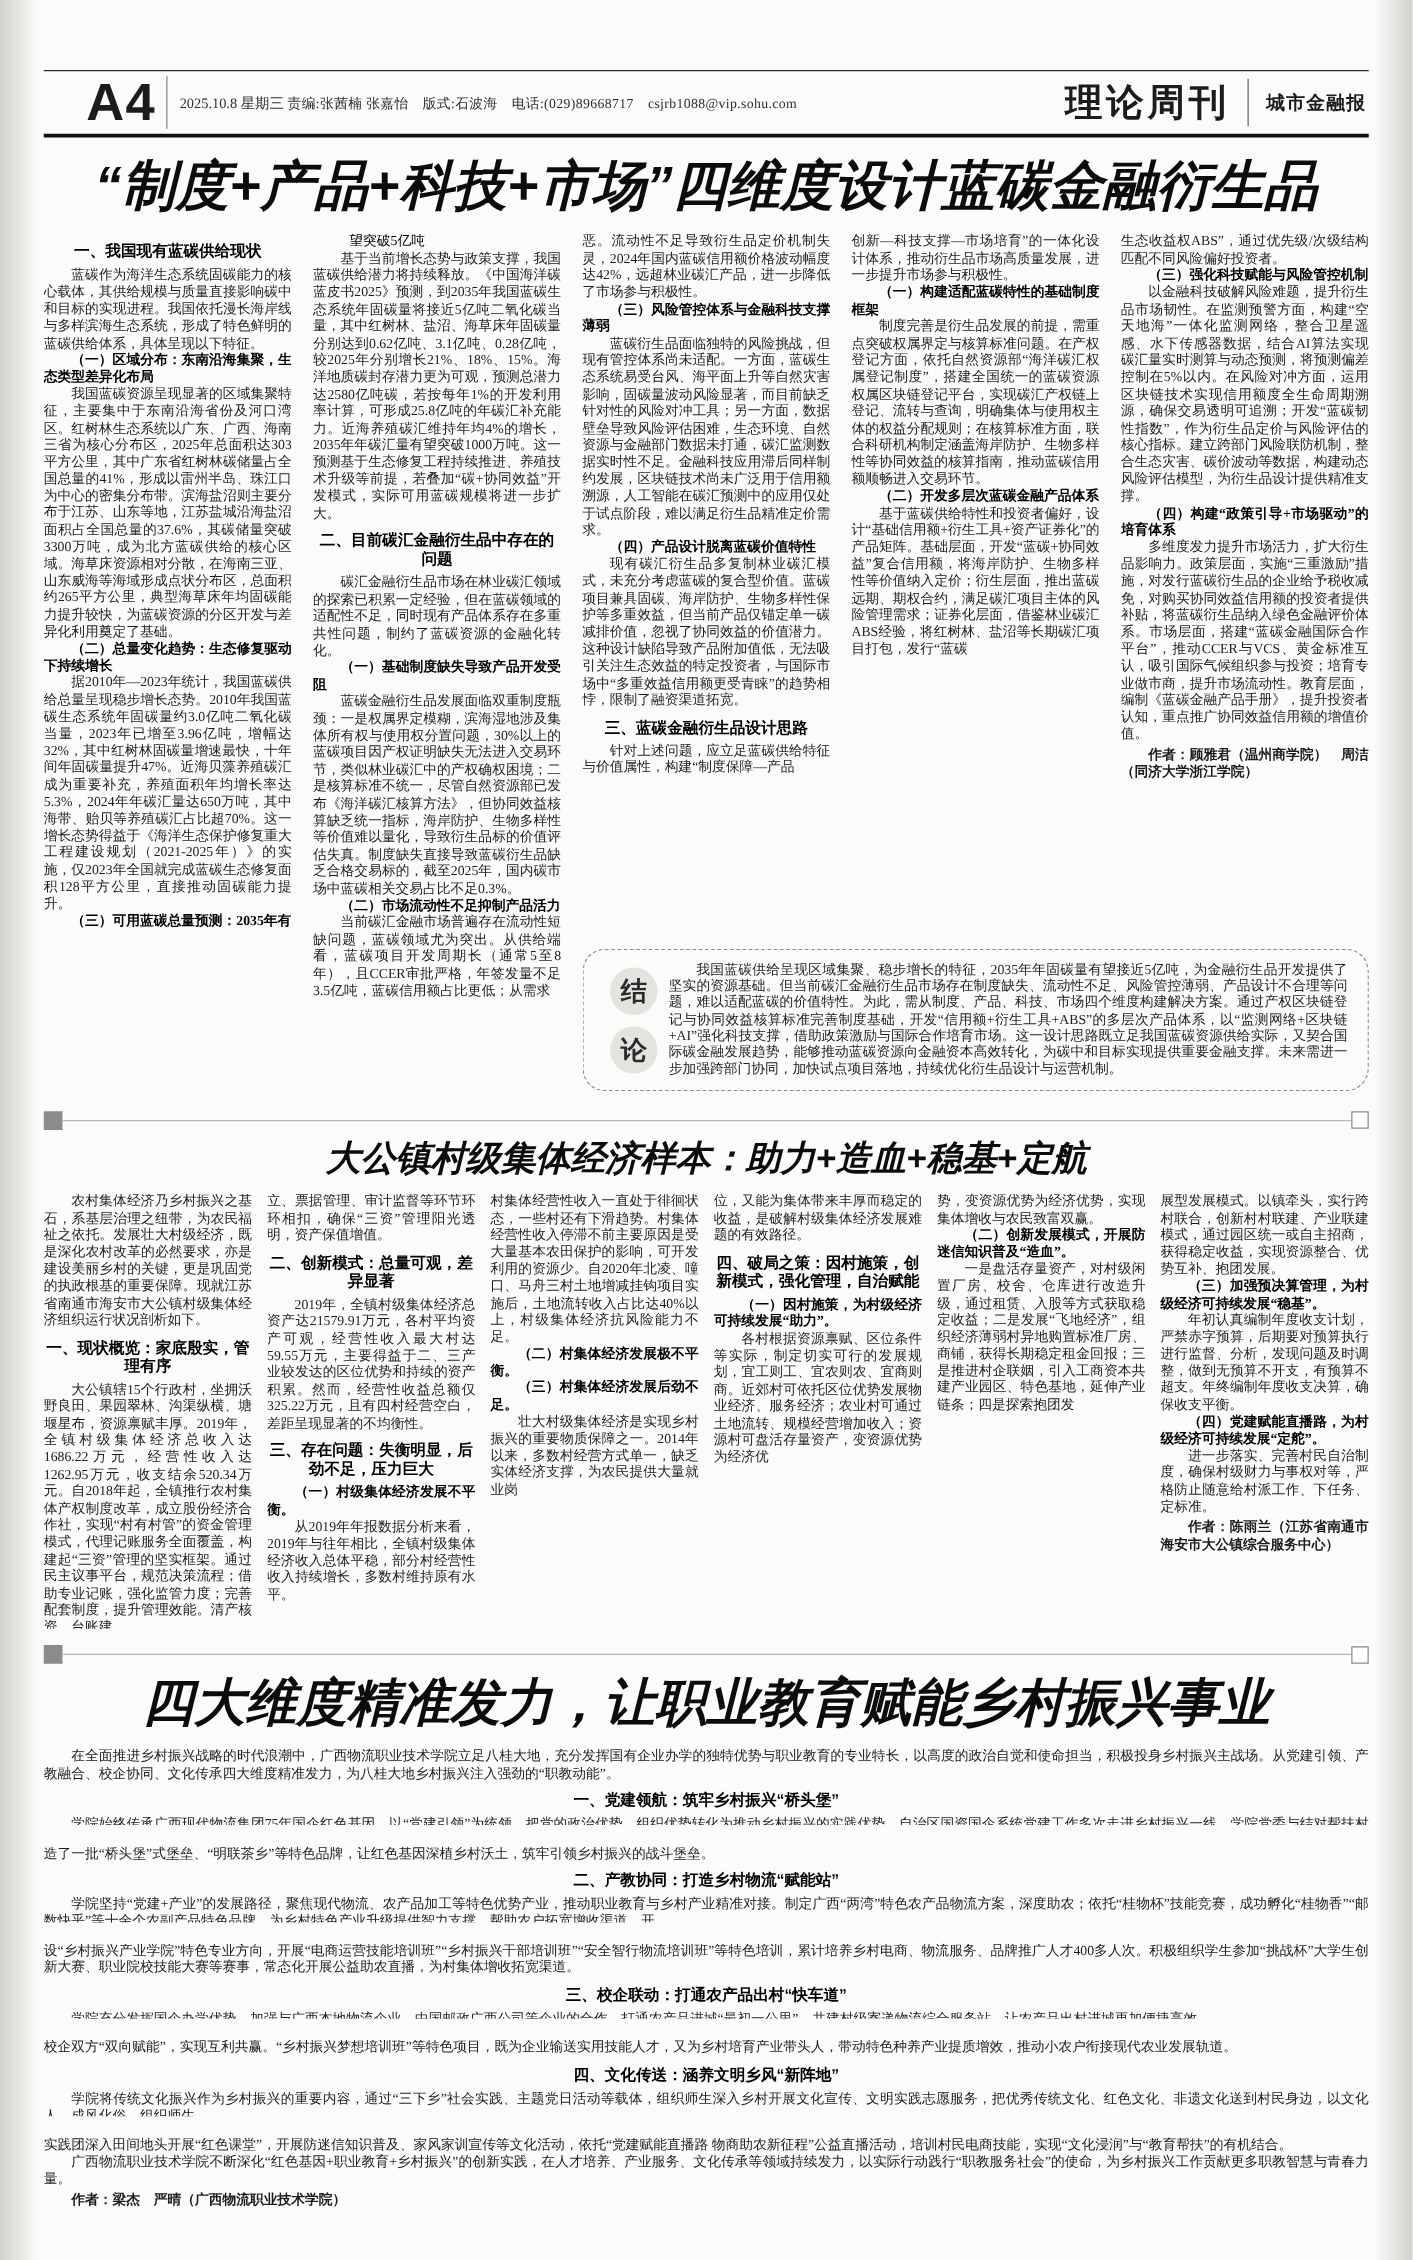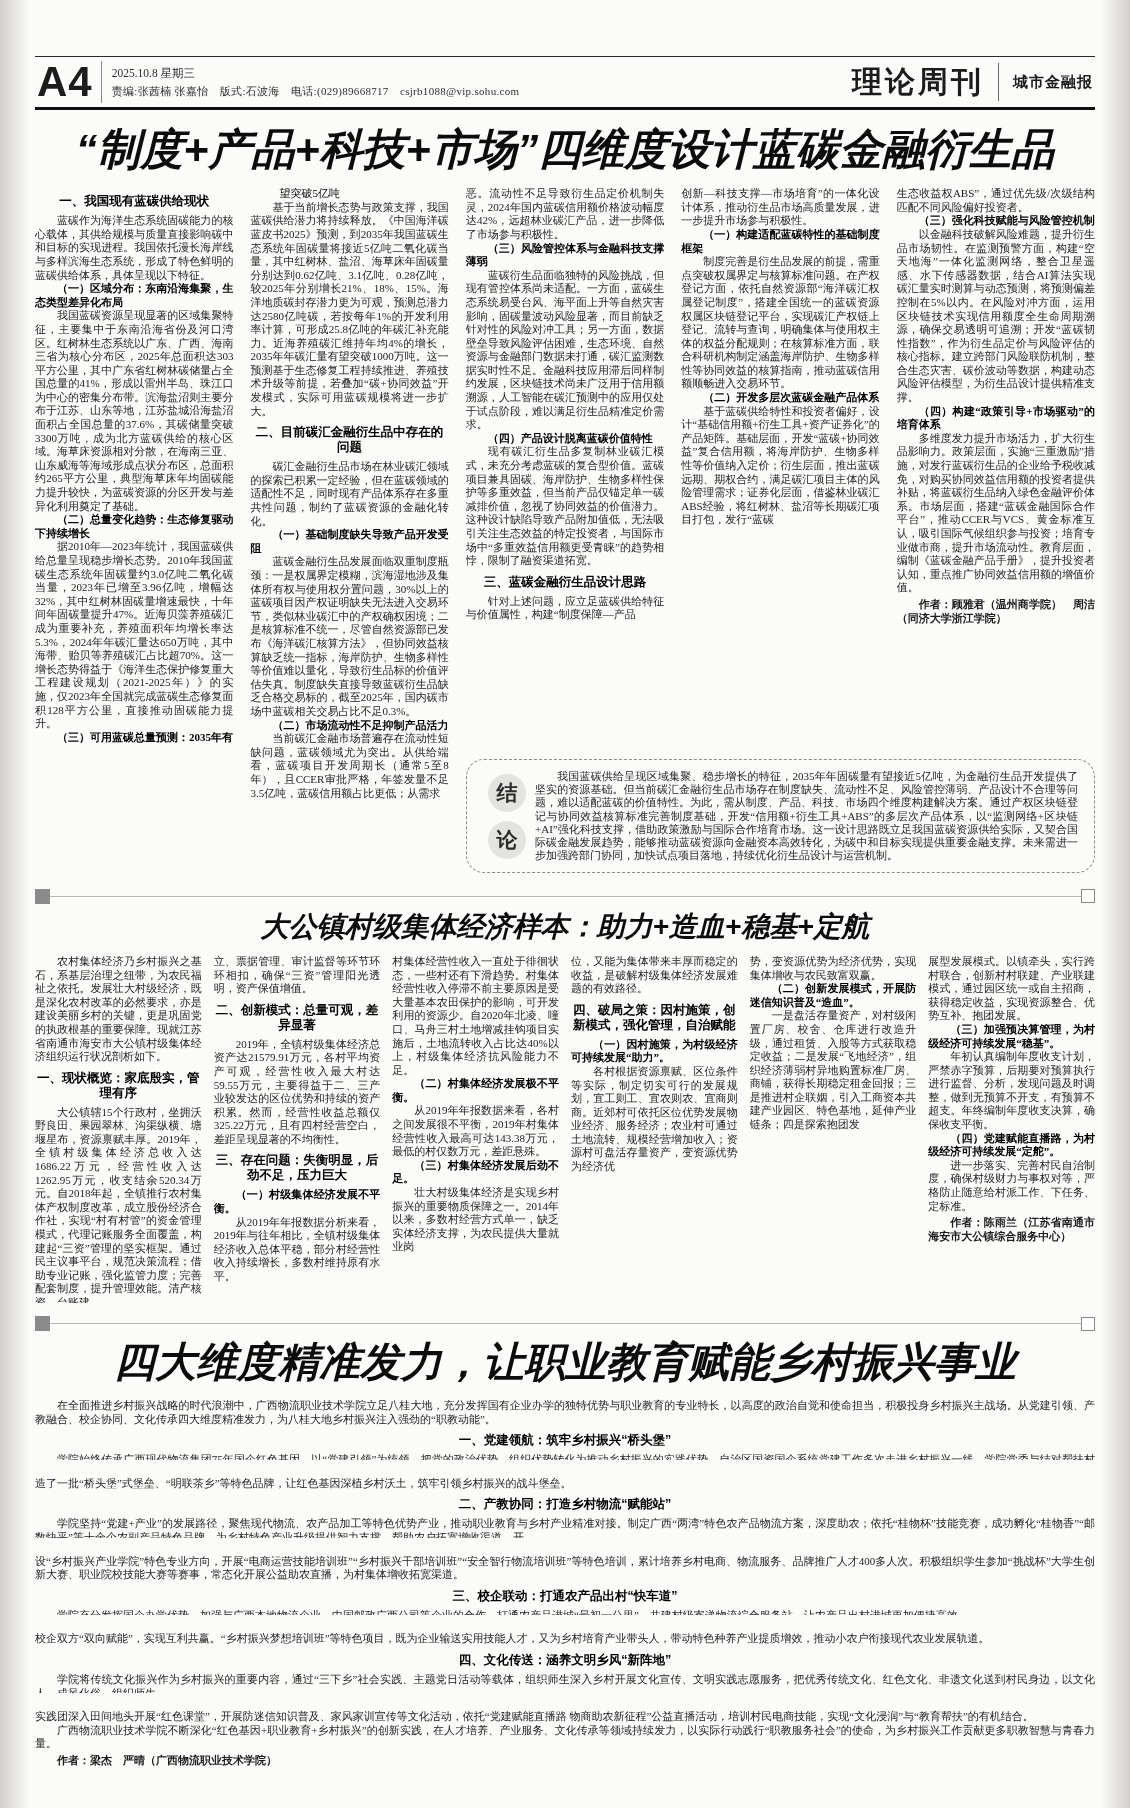--- a/index.html
+++ b/index.html
@@ -11,23 +11,23 @@
   .edge { position:absolute; top:0; bottom:0; width:30px; z-index:5; pointer-events:none; }
   .edge.left  { left:0;  background:linear-gradient(to right, #d2d0cc, rgba(251,251,250,0)); }
   .edge.right { right:0; background:linear-gradient(to left,  #d2d0cc, rgba(251,251,250,0)); }
   .content { position:relative; padding:0 35px; }
 
   
   .header {
     margin-top:56px; border-top:1.5px solid #2a2a2a; border-bottom:3px solid #101010;
     height:48px; display:flex; align-items:center; padding:1px 2px;
   }
-  .pagenum { font-family:"Liberation Sans",sans-serif; font-weight:900; font-size:42px; line-height:44px; letter-spacing:1px; }
+  .pagenum { font-family:"Liberation Sans",sans-serif; font-weight:900; font-size:42px; line-height:44px; letter-spacing:1px;margin-left:32px; }
   .vsep  { width:1px; height:42px; background:#888; margin:0 10px 0 8px; }
-  .hmeta { display:flex; flex-direction:column; justify-content:center; gap:3px; }
+  .hmeta { display:flex; flex-direction:row; justify-content:center; gap:3px; }
   .hdate { font-size:11.5px; color:#2e2e2e; }
   .heds  { font-size:11px; color:#2e2e2e; letter-spacing:.3px; }
   .hright { margin-left:auto; display:flex; align-items:center; }
   .hsection { font-family:"Liberation Sans",sans-serif; font-weight:800; font-size:30px; letter-spacing:3px; }
   .vsep2 { width:1px; height:38px; background:#666; margin:0 14px; }
   .hmast { font-family:"Liberation Sans",sans-serif; font-weight:700; font-size:15px; letter-spacing:1px; }
 
   
   .headline {
     font-family:"Liberation Sans",sans-serif; font-weight:900; text-align:center;
@@ -169,21 +169,20 @@
           <p class="blk-cont">立、票据管理、审计监督等环节环环相扣，确保“三资”管理阳光透明，资产保值增值。</p>
           <p class="blk-h2">二、创新模式：总量可观，差异显著</p>
           <p class="blk-p">2019年，全镇村级集体经济总资产达21579.91万元，各村平均资产可观，经营性收入最大村达59.55万元，主要得益于二、三产业较发达的区位优势和持续的资产积累。然而，经营性收益总额仅325.22万元，且有四村经营空白，差距呈现显著的不均衡性。</p>
           <p class="blk-h2">三、存在问题：失衡明显，后劲不足，压力巨大</p>
           <p class="blk-h3">（一）村级集体经济发展不平衡。</p>
           <p class="blk-p">从2019年年报数据分析来看，2019年与往年相比，全镇村级集体经济收入总体平稳，部分村经营性收入持续增长，多数村维持原有水平。</p>
         </div>
       <div class="col">
           <p class="blk-cont">村集体经营性收入一直处于徘徊状态，一些村还有下滑趋势。村集体经营性收入停滞不前主要原因是受大量基本农田保护的影响，可开发利用的资源少。自2020年北凌、噇口、马舟三村土地增减挂钩项目实施后，土地流转收入占比达40%以上，村级集体经济抗风险能力不足。</p>
           <p class="blk-h3">（二）村集体经济发展极不平衡。</p>
-          <p class="blk-p">从2019年年报数据来看，各村之间发展很不平衡，2019年村集体经营性收入最高可达143.38万元，最低的村仅数万元，差距悬殊。</p>
           <p class="blk-h3">（三）村集体经济发展后劲不足。</p>
           <p class="blk-p">壮大村级集体经济是实现乡村振兴的重要物质保障之一。2014年以来，多数村经营方式单一，缺乏实体经济支撑，为农民提供大量就业岗</p>
         </div>
       <div class="col">
           <p class="blk-cont">位，又能为集体带来丰厚而稳定的收益，是破解村级集体经济发展难题的有效路径。</p>
           <p class="blk-h2">四、破局之策：因村施策，创新模式，强化管理，自治赋能</p>
           <p class="blk-h3">（一）因村施策，为村级经济可持续发展“助力”。</p>
           <p class="blk-p">各村根据资源禀赋、区位条件等实际，制定切实可行的发展规划，宜工则工、宜农则农、宜商则商。近郊村可依托区位优势发展物业经济、服务经济；农业村可通过土地流转、规模经营增加收入；资源村可盘活存量资产，变资源优势为经济优</p>
         </div>
       <div class="col">

